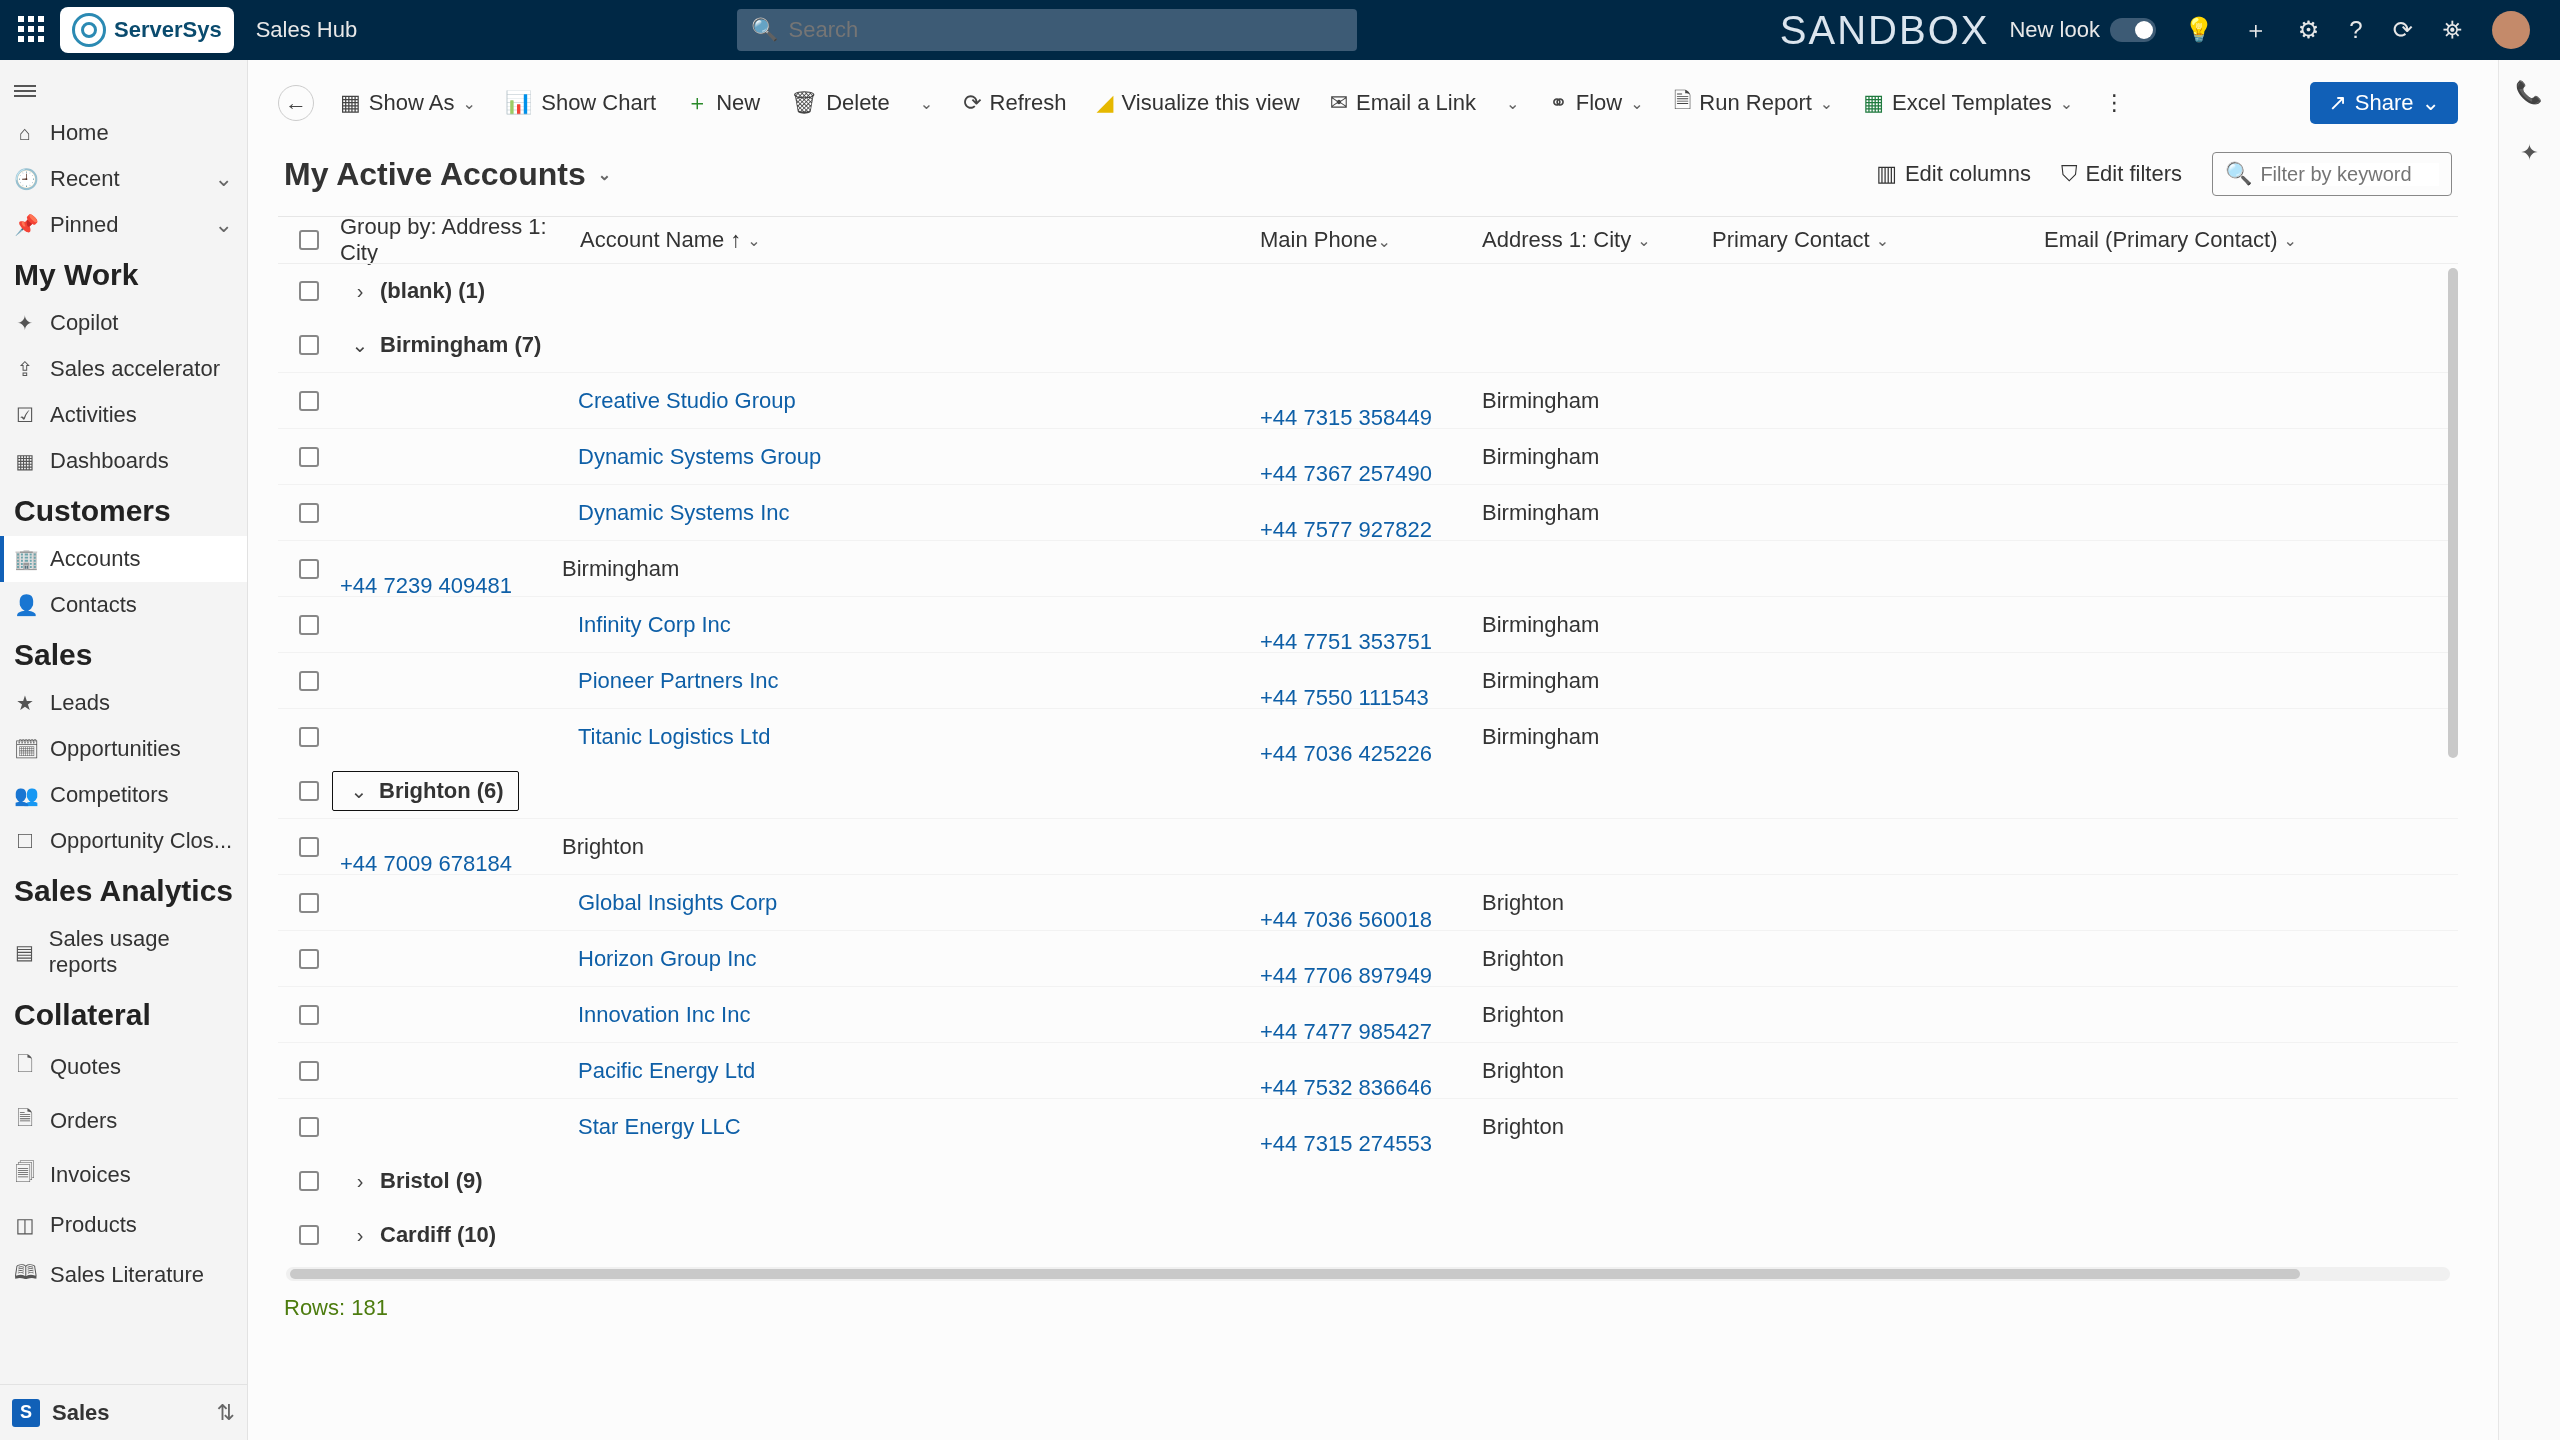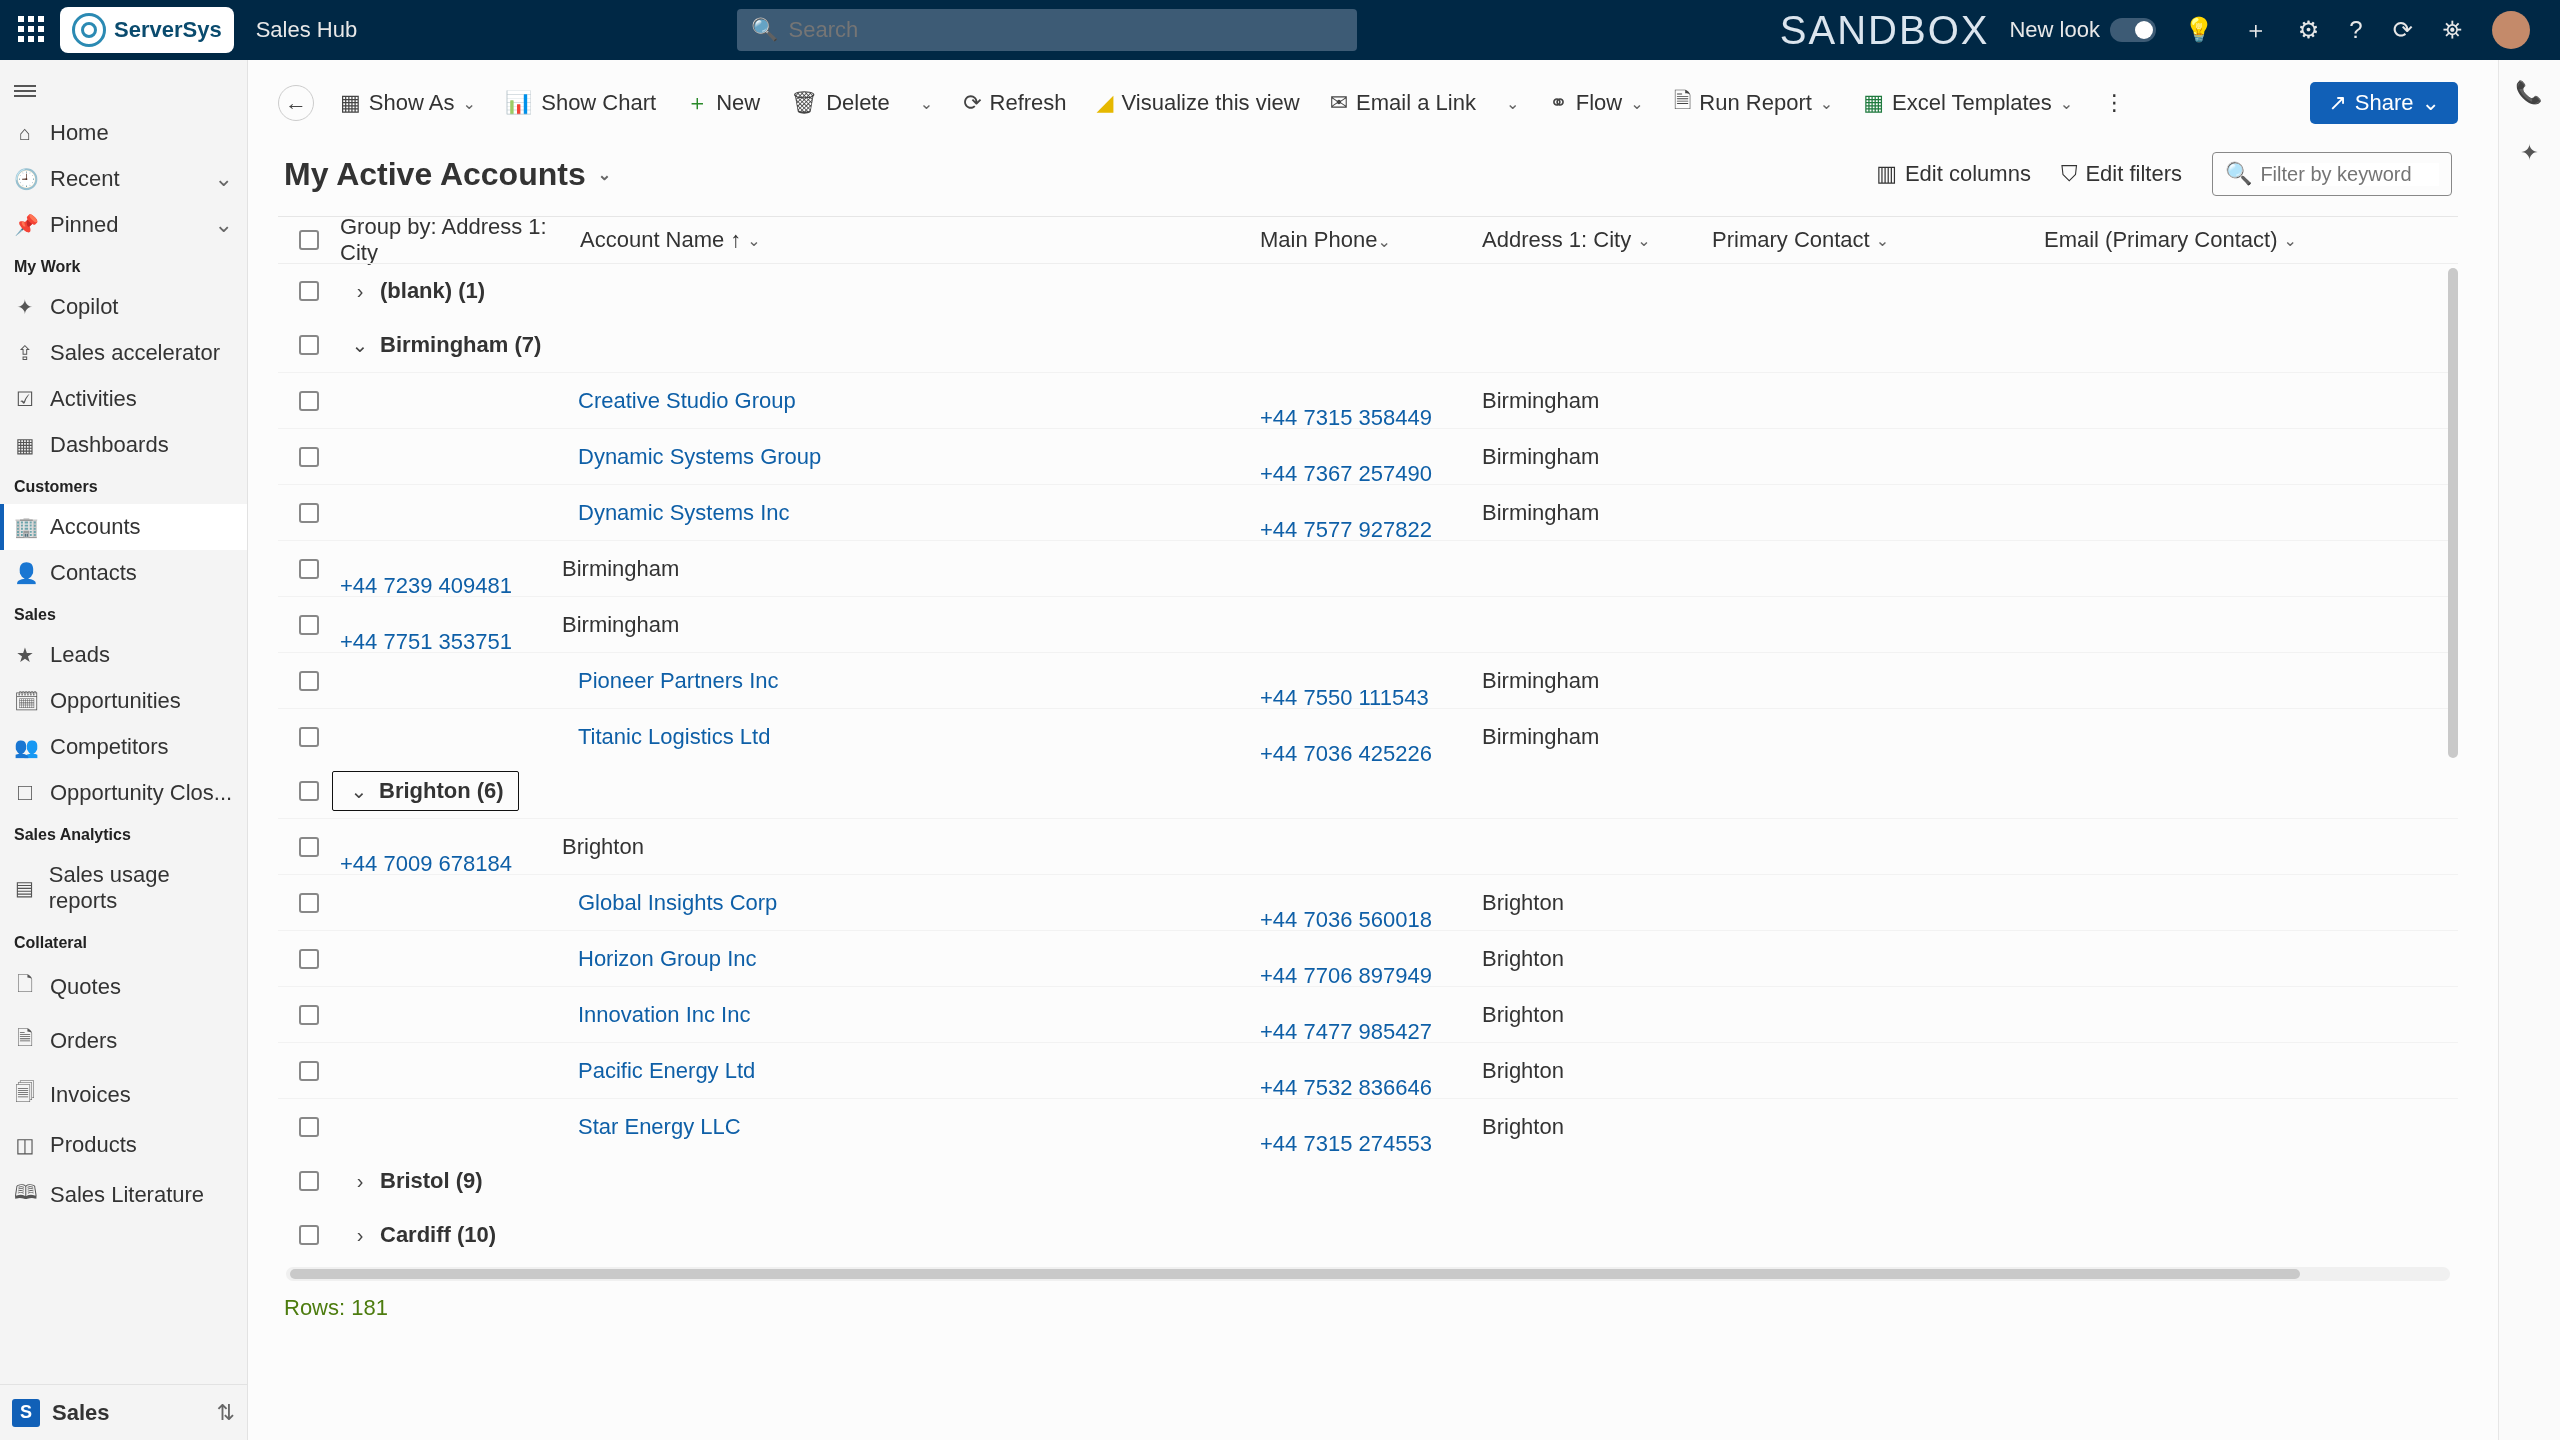--- a/index.html
+++ b/index.html
@@ -19,21 +19,21 @@
 .newlook { display:flex; align-items:center; gap:10px; color:#e8e8e8; margin-right:10px; }
 .toggle { width:46px; height:24px; background:#3d5b75; border-radius:12px; position:relative; }
 .toggle::after { content:""; position:absolute; width:18px; height:18px; background:#fff; border-radius:50%; top:3px; right:3px; }
 .top-icons { display:flex; align-items:center; gap:30px; margin:0 18px 0 18px; }
 .tico { color:#e8e8e8; cursor:pointer; font-size:24px; }
 .avatar { width:38px; height:38px; border-radius:50%; background:#c48a6a; }
 
 
 .shell { display:flex; height:1380px; }
 .leftnav { width:248px; background:#f4f4f4; border-right:1px solid #e2e2e2; padding-top:12px; overflow:hidden; position:relative; }
-.nav-title { font-weight:700; color:#222; padding:10px 14px 8px; font-size:16px; }
+.nav-title { font-weight:700; color:#222; padding:10px 14px 8px; font-size:30px; }
 .nav-item { display:flex; align-items:center; gap:14px; padding:10px 14px; color:#333; cursor:pointer; }
 .nav-item.active { background:#fff; border-left:4px solid #1160b7; padding-left:10px; }
 .nav-item .ico { width:22px; text-align:center; color:#555; font-size:20px; }
 .nav-item .chev { margin-left:auto; color:#666; }
 .hamline { width:22px; height:2px; background:#555; margin:3px 0; }
 .sales-selector { position:absolute; bottom:0; left:0; right:0; height:56px; background:#f4f4f4; border-top:1px solid #e2e2e2; display:flex; align-items:center; gap:12px; padding:0 12px; }
 .sales-badge { width:28px; height:28px; background:#1160b7; color:#fff; display:flex; align-items:center; justify-content:center; font-weight:700; border-radius:3px; font-size:18px; }
 
 .right-rail { width:62px; background:#fafafa; border-left:1px solid #e6e6e6; display:flex; flex-direction:column; align-items:center; padding-top:20px; gap:34px; color:#555; }
 
@@ -374,20 +374,21 @@
             <div class="cb-cell">
               <div class="cb"></div>
             </div>
             <div class="cell phone">+44 7239 409481</div>
             <div class="cell city">Birmingham</div>
           </div>
           <div class="data-row">
             <div class="cb-cell">
               <div class="cb"></div>
             </div>
+            <div class="cell name">Infinity Corp Inc</div>
             <div class="cell phone">+44 7751 353751</div>
             <div class="cell city">Birmingham</div>
           </div>
           <div class="data-row">
             <div class="cb-cell">
               <div class="cb"></div>
             </div>
             <div class="cell name">Pioneer Partners Inc</div>
             <div class="cell phone">+44 7550 111543</div>
             <div class="cell city">Birmingham</div>

